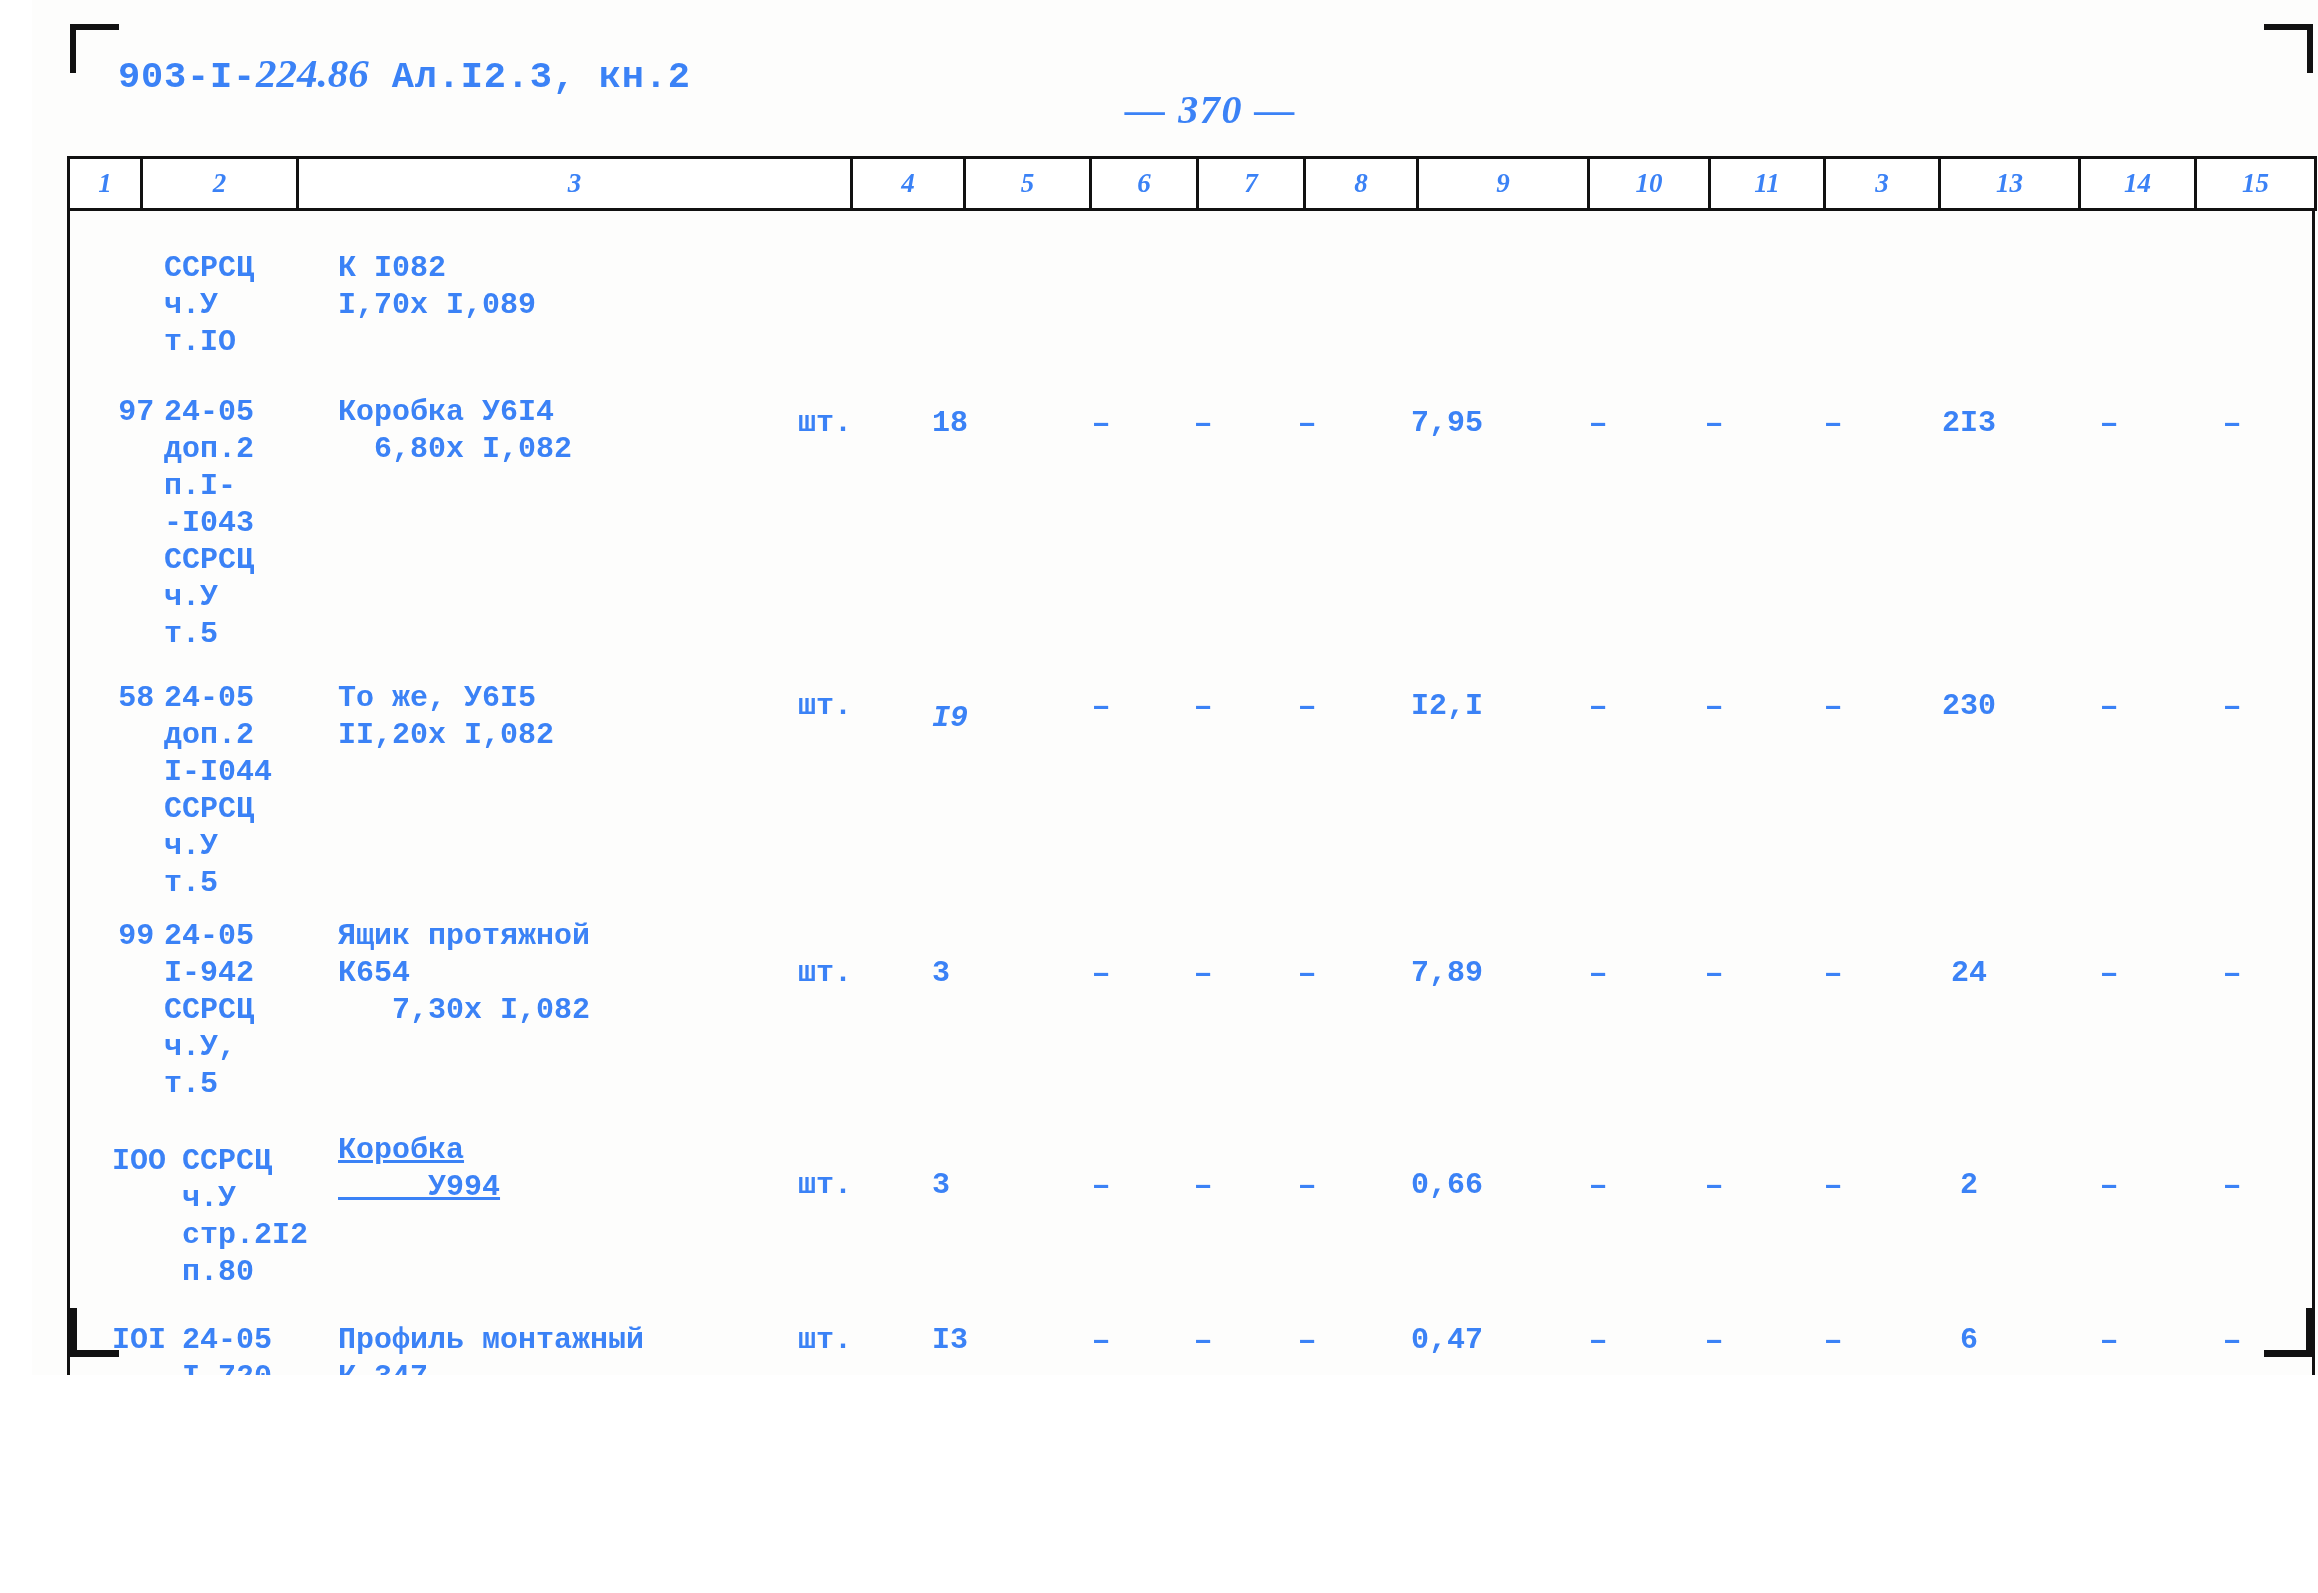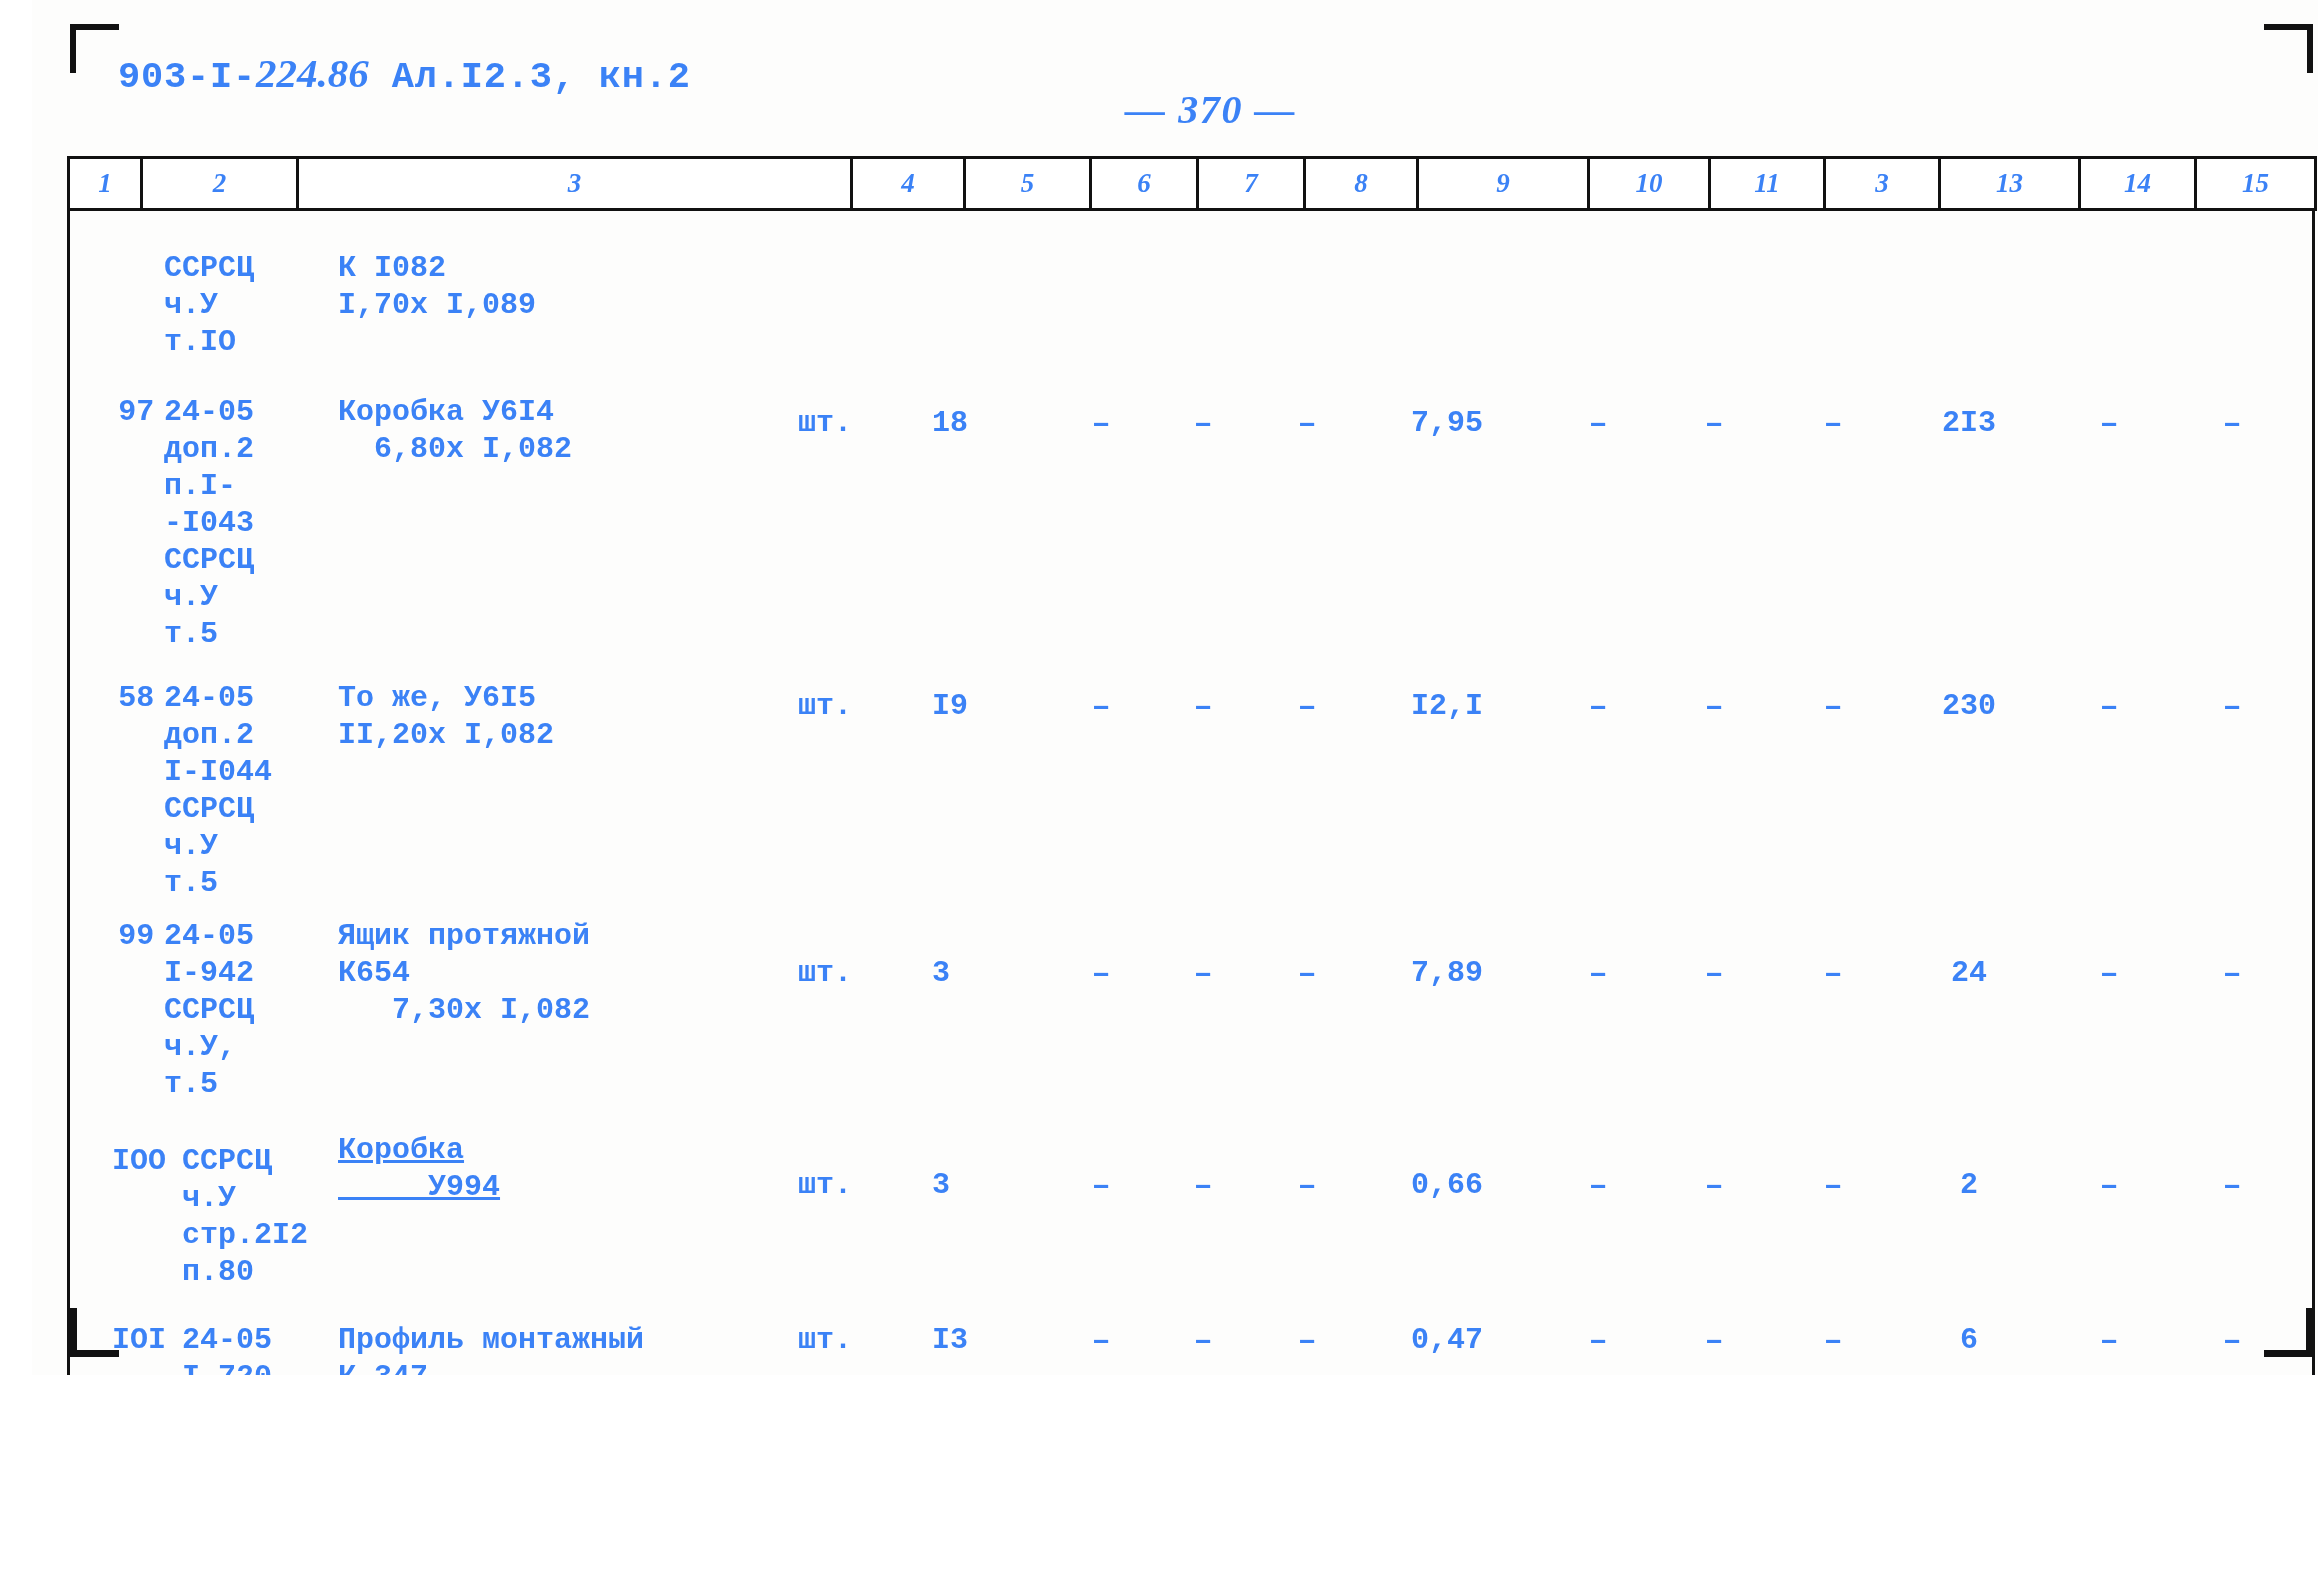--- a/index.html
+++ b/index.html
@@ -248,21 +248,21 @@
       <span class="cell c1">58</span>
       <span class="cell c2">24-05
 доп.2
 I-I044
 ССРСЦ
 ч.У
 т.5</span>
       <span class="cell c3">То же, У6I5
 II,20х I,082</span>
       <span class="cell c4" style="top:8px;">шт.</span>
-      <span class="cell c5" style="top:8px;">I9</span>
+      <span class="cell c5" style="top:20px;font-style:italic;">I9</span>
       <span class="cell c6 dash" style="top:8px;">–</span>
       <span class="cell c7 dash" style="top:8px;">–</span>
       <span class="cell c8 dash" style="top:8px;">–</span>
       <span class="cell c9" style="top:8px;">I2,I</span>
       <span class="cell c10 dash" style="top:8px;">–</span>
       <span class="cell c11 dash" style="top:8px;">–</span>
       <span class="cell c12 dash" style="top:8px;">–</span>
       <span class="cell c13" style="top:8px;">230</span>
       <span class="cell c14 dash" style="top:8px;">–</span>
       <span class="cell c15 dash" style="top:8px;">–</span>

